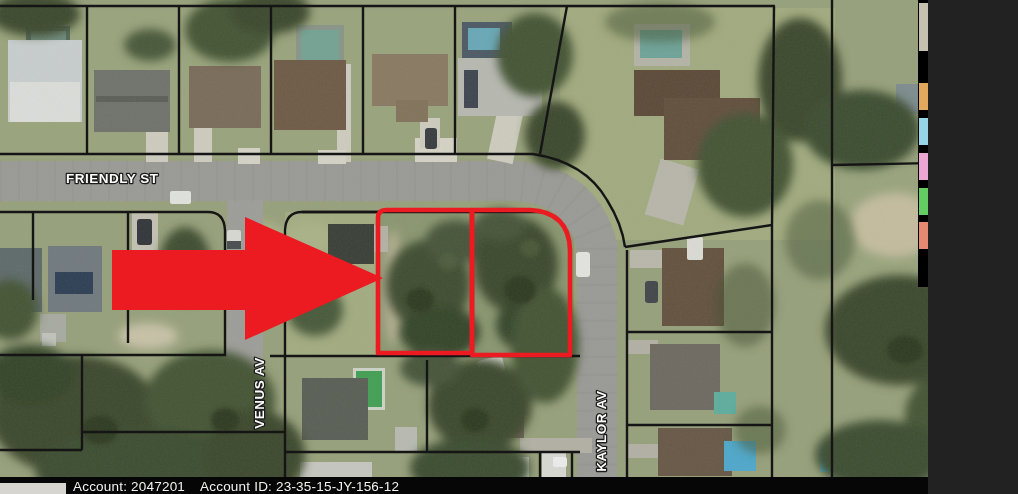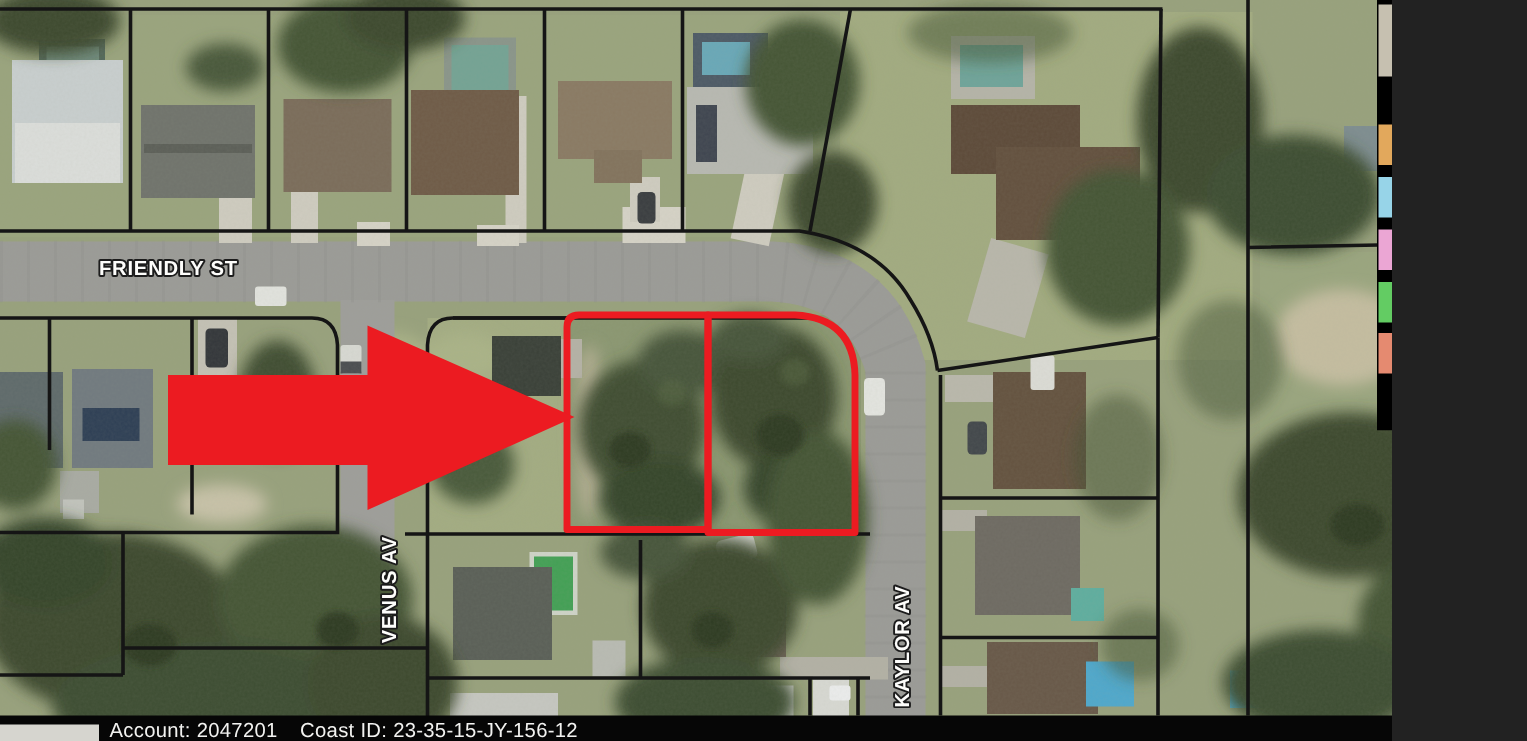--- a/index.html
+++ b/index.html
@@ -250,17 +250,17 @@
     <rect x="1" y="3" width="9" height="48" fill="#c6c0b0"></rect>
     <rect x="1" y="83" width="9" height="27" fill="#e2a85c"></rect>
     <rect x="1" y="118" width="9" height="27" fill="#97d4e8"></rect>
     <rect x="1" y="153" width="9" height="27" fill="#eba6d4"></rect>
     <rect x="1" y="188" width="9" height="27" fill="#63cc63"></rect>
     <rect x="1" y="222" width="9" height="27" fill="#e58a70"></rect>
   </svg>
 </div>
 
 
-<div class="footer-bar"><span>Account:</span><span> </span><span>2047201</span><span class="gap"></span><span>Coast ID:</span><span> </span><span>23-35-15-JY-156-12</span></div>
+<div class="footer-bar"><span>Account:</span><span> </span><span>2047201</span><span class="gap"></span><span>Account ID:</span><span> </span><span>23-35-15-JY-156-12</span></div>
 
 <div class="trailer-peek"></div>
 
 </div>
 
 </body></html>

